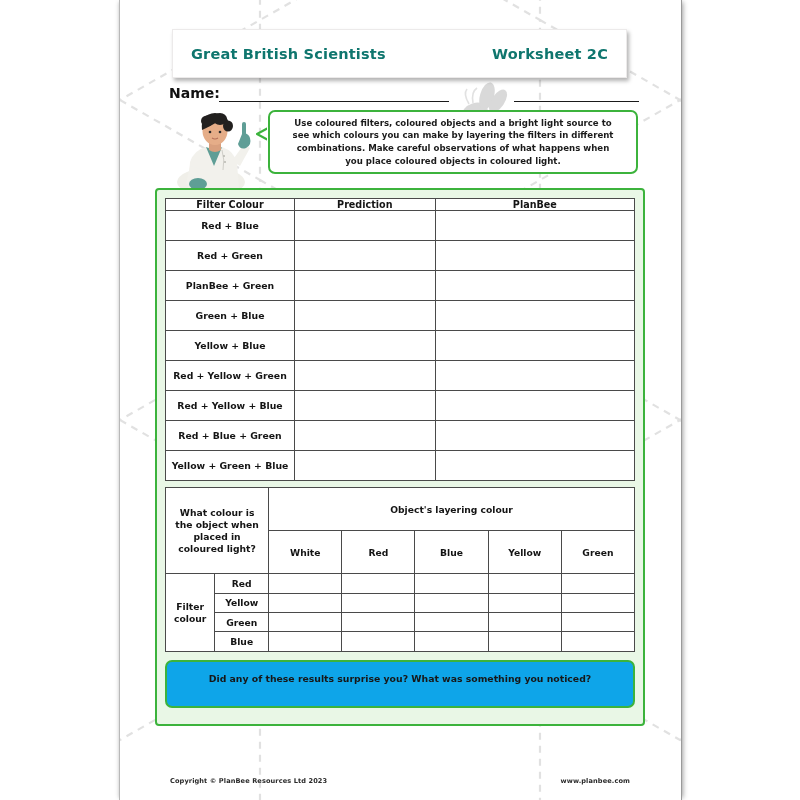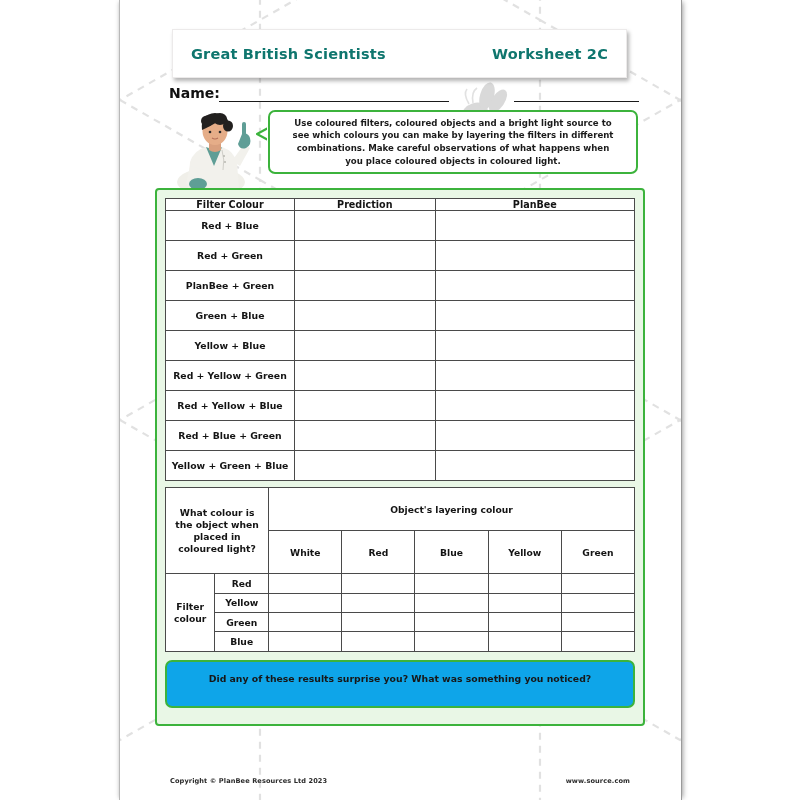--- a/index.html
+++ b/index.html
@@ -365,17 +365,17 @@
         </tbody>
       </table>
     </div>
 
     <div class="qbox">
       <div class="qtxt">Did any of these results surprise you? What was something you noticed?</div>
     </div>
 
     <div class="foot">
       <span>Copyright © PlanBee Resources Ltd 2023</span>
-      <span>www.source.com</span>
+      <span>www.planbee.com</span>
     </div>
 
   </div>
 </div>
 
 </body></html>

